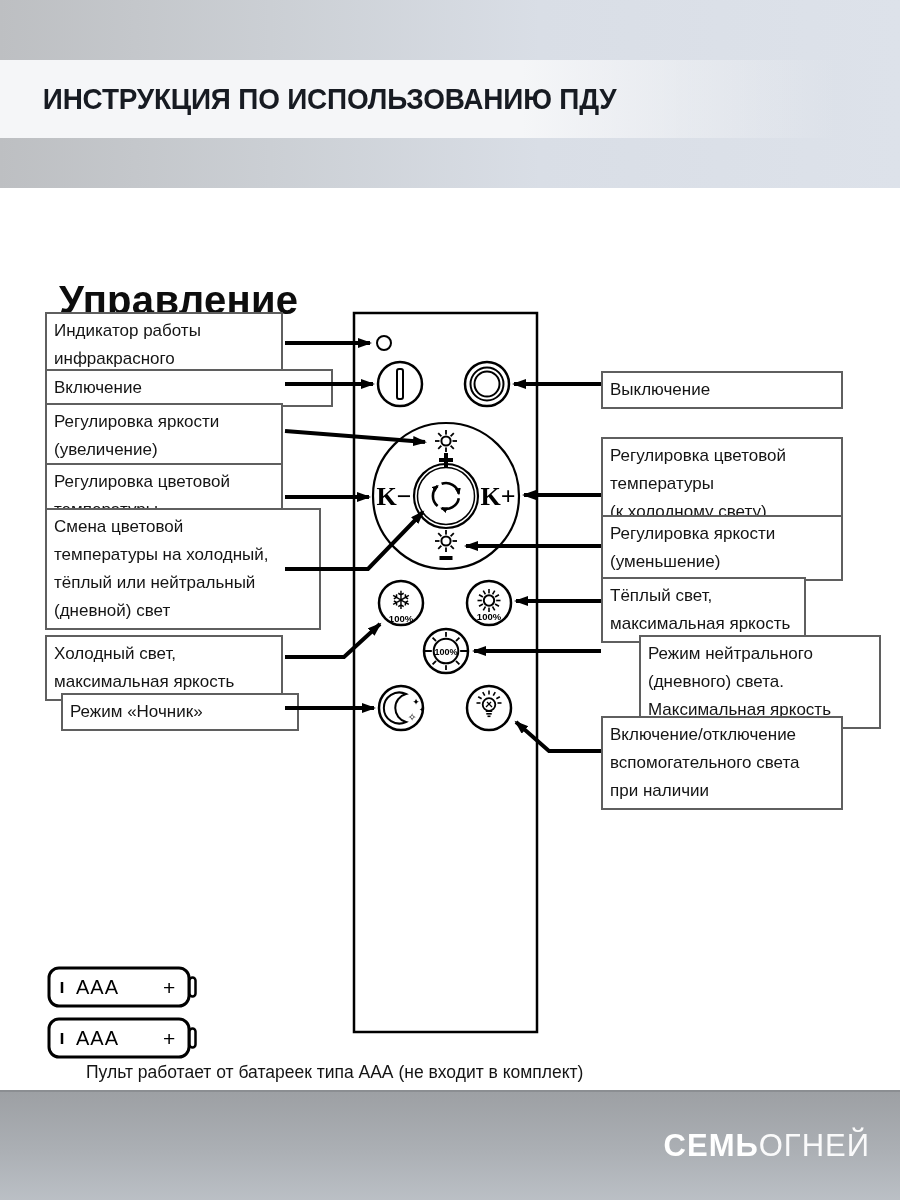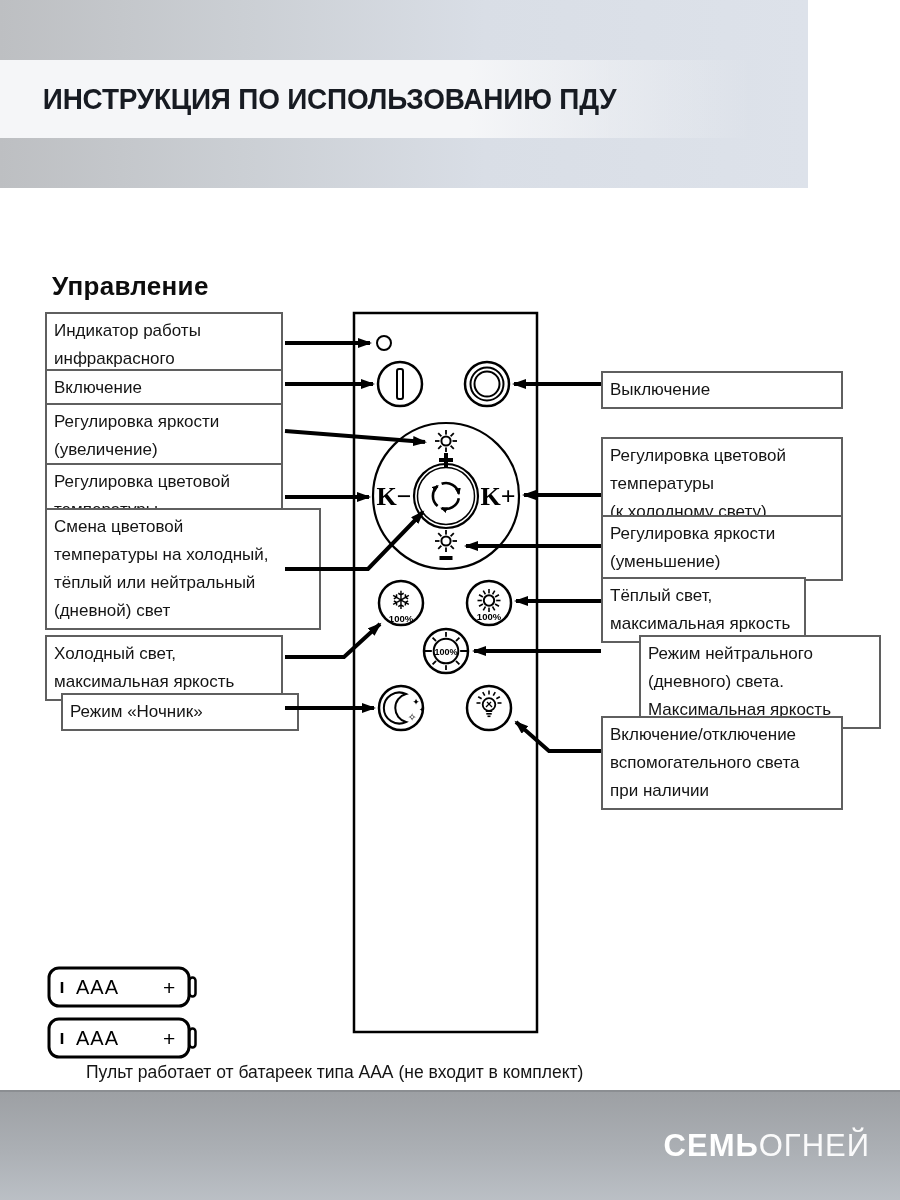--- a/index.html
+++ b/index.html
@@ -1,27 +1,27 @@
 <!DOCTYPE html>
 <html><head>
 <meta charset="utf-8">
 <style>
   html,body{margin:0;padding:0;background:#fff;}
   .page{position:relative;width:900px;height:1200px;background:#fff;overflow:hidden;
         font-family:"Liberation Sans",sans-serif;color:#111;}
   
-  .header{position:absolute;left:0;top:0;width:808px;height:188px;
+  .header{position:absolute;left:0;top:0;width:900px;height:188px;
           background:linear-gradient(90deg,#bdbfc2 0%,#cbcfd4 30%,#d9dee6 60%,#dde2ea 100%);}
   .header-strip{position:absolute;left:0;top:60px;width:100%;height:78px;
           background:linear-gradient(90deg,#f5f6f8 0%,#f5f6f8 58%,rgba(245,246,248,0) 93%);
           display:flex;align-items:center;}
   .page-title{margin:0;padding-left:46px;font-size:30px;font-weight:bold;color:#171b22;
           letter-spacing:-0.2px;transform:scaleX(.93);transform-origin:left center;white-space:nowrap;}
   
-  .section-heading{position:absolute;left:43px;top:262px;margin:9px;font-size:26px;font-weight:bold;
+  .section-heading{position:absolute;left:43px;top:262px;margin:16px;font-size:40px;font-weight:bold;
           color:#0d0d0d;letter-spacing:.3px;}
   
   .callout{position:absolute;background:#fff;border:2px solid #5f5f5f;padding:3px 7px;
           font-size:17px;line-height:28px;color:#141414;white-space:pre-line;}
   
   .diagram{position:absolute;left:0;top:0;width:900px;height:1200px;}
   
   .battery-note{position:absolute;left:46px;top:1062px;font-size:17.5px;color:#141414;margin-left:40px;}
   
   .footer{position:absolute;left:0;top:1090px;width:900px;height:130px;
@@ -42,21 +42,21 @@
   <div class="header">
     <div class="header-strip">
       <h1 class="page-title">ИНСТРУКЦИЯ ПО ИСПОЛЬЗОВАНИЮ ПДУ</h1>
     </div>
   </div>
 
   <h2 class="section-heading">Управление</h2>
 
   <div class="callout" style="left:45px;top:312px;width:238px;box-sizing:border-box;"><span>Индикатор работы
 инфракрасного передатчика</span></div>
-  <div class="callout" style="left:45px;top:369px;width:238px;box-sizing:border-box;"><span>Включение</span></div>
+  <div class="callout" style="left:45px;top:369px;width:288px;box-sizing:border-box;"><span>Включение</span></div>
   <div class="callout" style="left:45px;top:403px;width:238px;box-sizing:border-box;"><span>Регулировка яркости
 (увеличение)</span></div>
   <div class="callout" style="left:45px;top:463px;width:238px;box-sizing:border-box;"><span>Регулировка цветовой
 температуры
 (к тёплому свету)</span></div>
   <div class="callout" style="left:45px;top:508px;width:276px;box-sizing:border-box;"><span>Смена цветовой
 температуры на холодный,
 тёплый или нейтральный
 (дневной) свет</span></div>
   <div class="callout" style="left:45px;top:635px;width:238px;box-sizing:border-box;"><span>Холодный свет,

